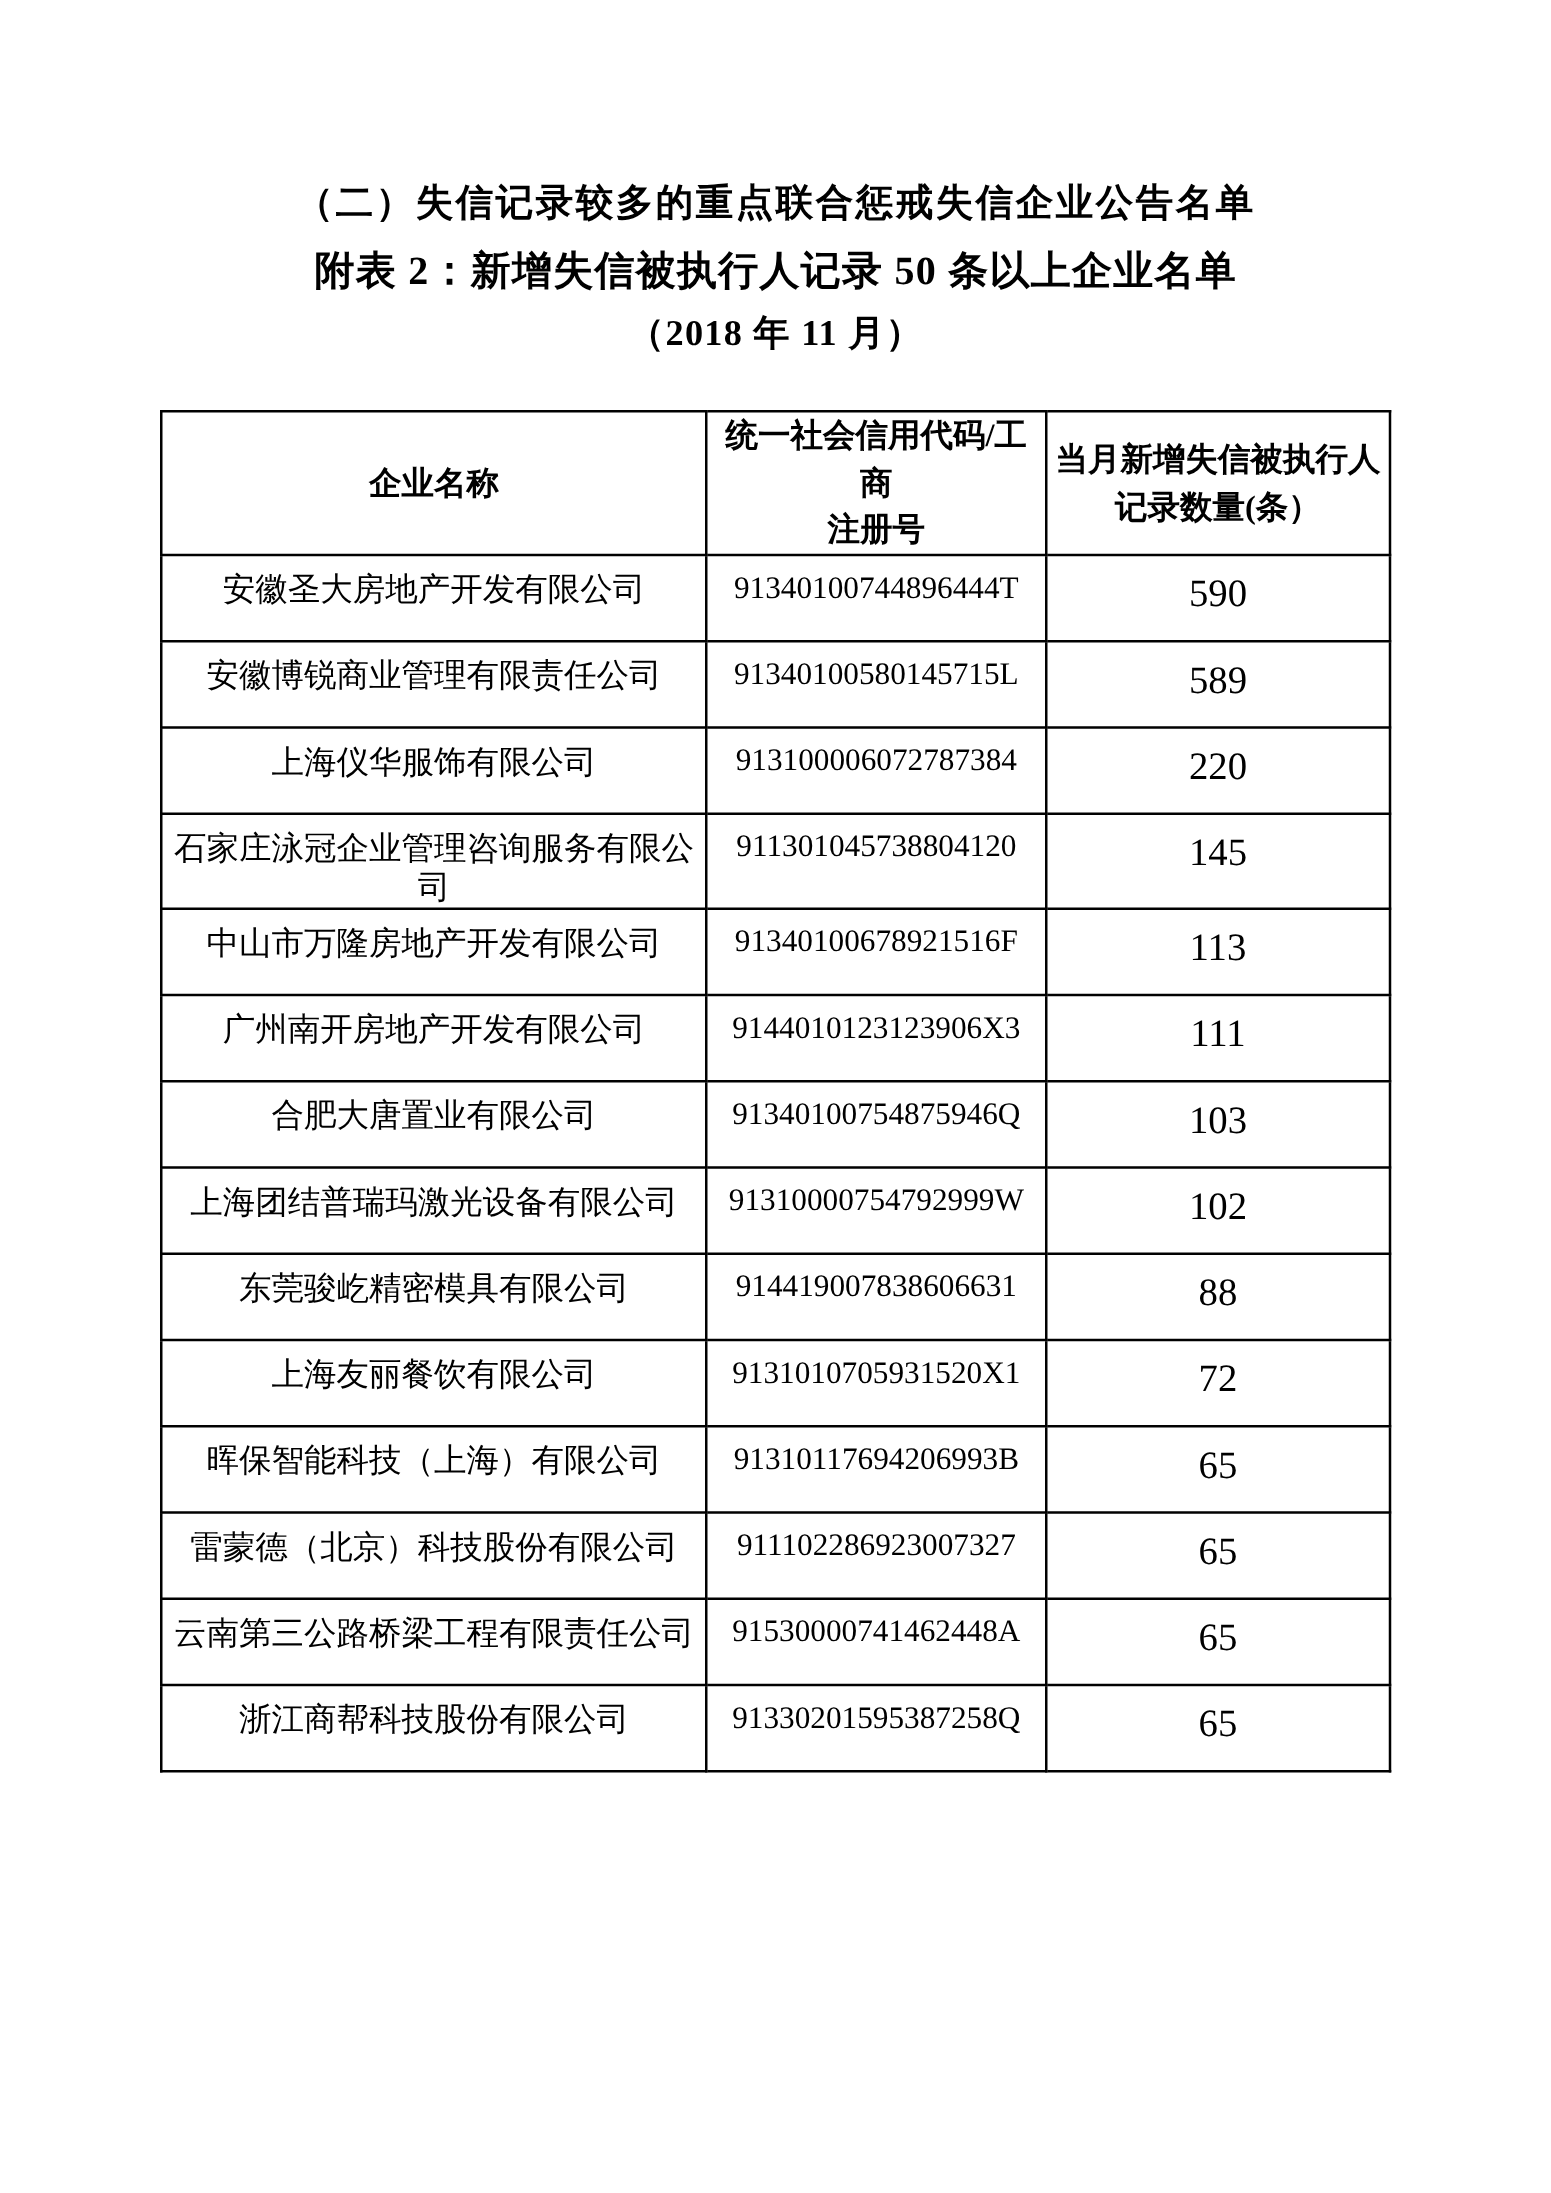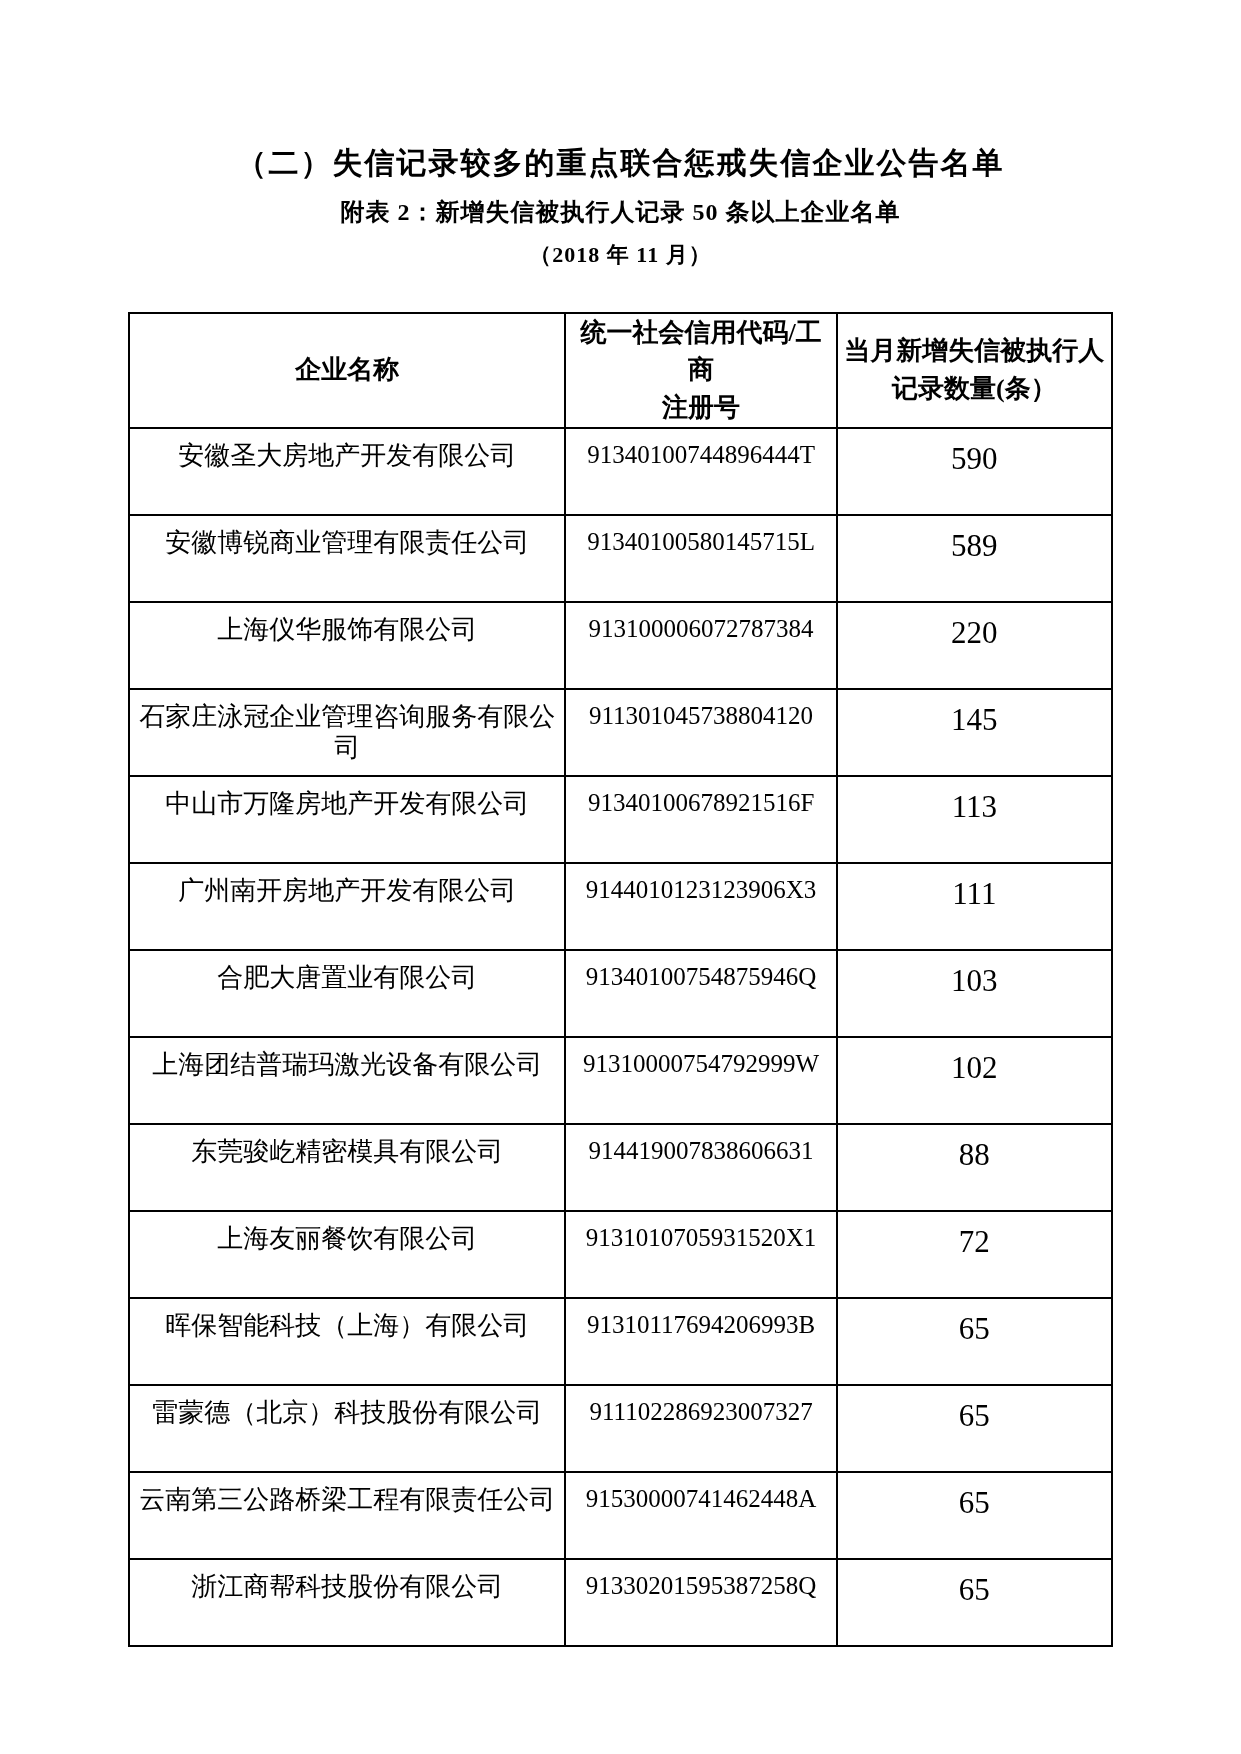--- a/index.html
+++ b/index.html
@@ -26,28 +26,28 @@
   }
   .section-title {
     margin: 0 0 20px 0;
     font-size: 30px;
     font-weight: bold;
     letter-spacing: 2px;
     line-height: 1.1;
   }
   .table-title {
     margin: 0 0 18px 0;
-    font-size: 24px;
+    font-size: 32px;
     font-weight: bold;
     letter-spacing: 1px;
     line-height: 1.1;
   }
   .period-title {
     margin: 0 0 44px 0;
-    font-size: 22px;
+    font-size: 29px;
     font-weight: bold;
     letter-spacing: 1px;
     line-height: 1.1;
   }
   table.sanction-table {
     border-collapse: collapse;
     table-layout: fixed;
     width: 985px;
     margin: 0 auto;
   }
@@ -65,21 +65,21 @@
   .sanction-table thead th {
     height: 102px;
     vertical-align: middle;
     font-size: 26px;
     font-weight: bold;
     line-height: 1.45;
     white-space: pre-line;
     padding: 0 4px;
   }
   .sanction-table tbody td {
-    height: 87px;
+    height: 69px;
     vertical-align: top;
     padding: 11px 4px 0 4px;
     line-height: 1.2;
   }
   td.company-cell { font-size: 26px; }
   td.code-cell    { font-size: 25px; }
   td.count-cell   { font-size: 31px; }
 </style>
 </head>
 <body>

